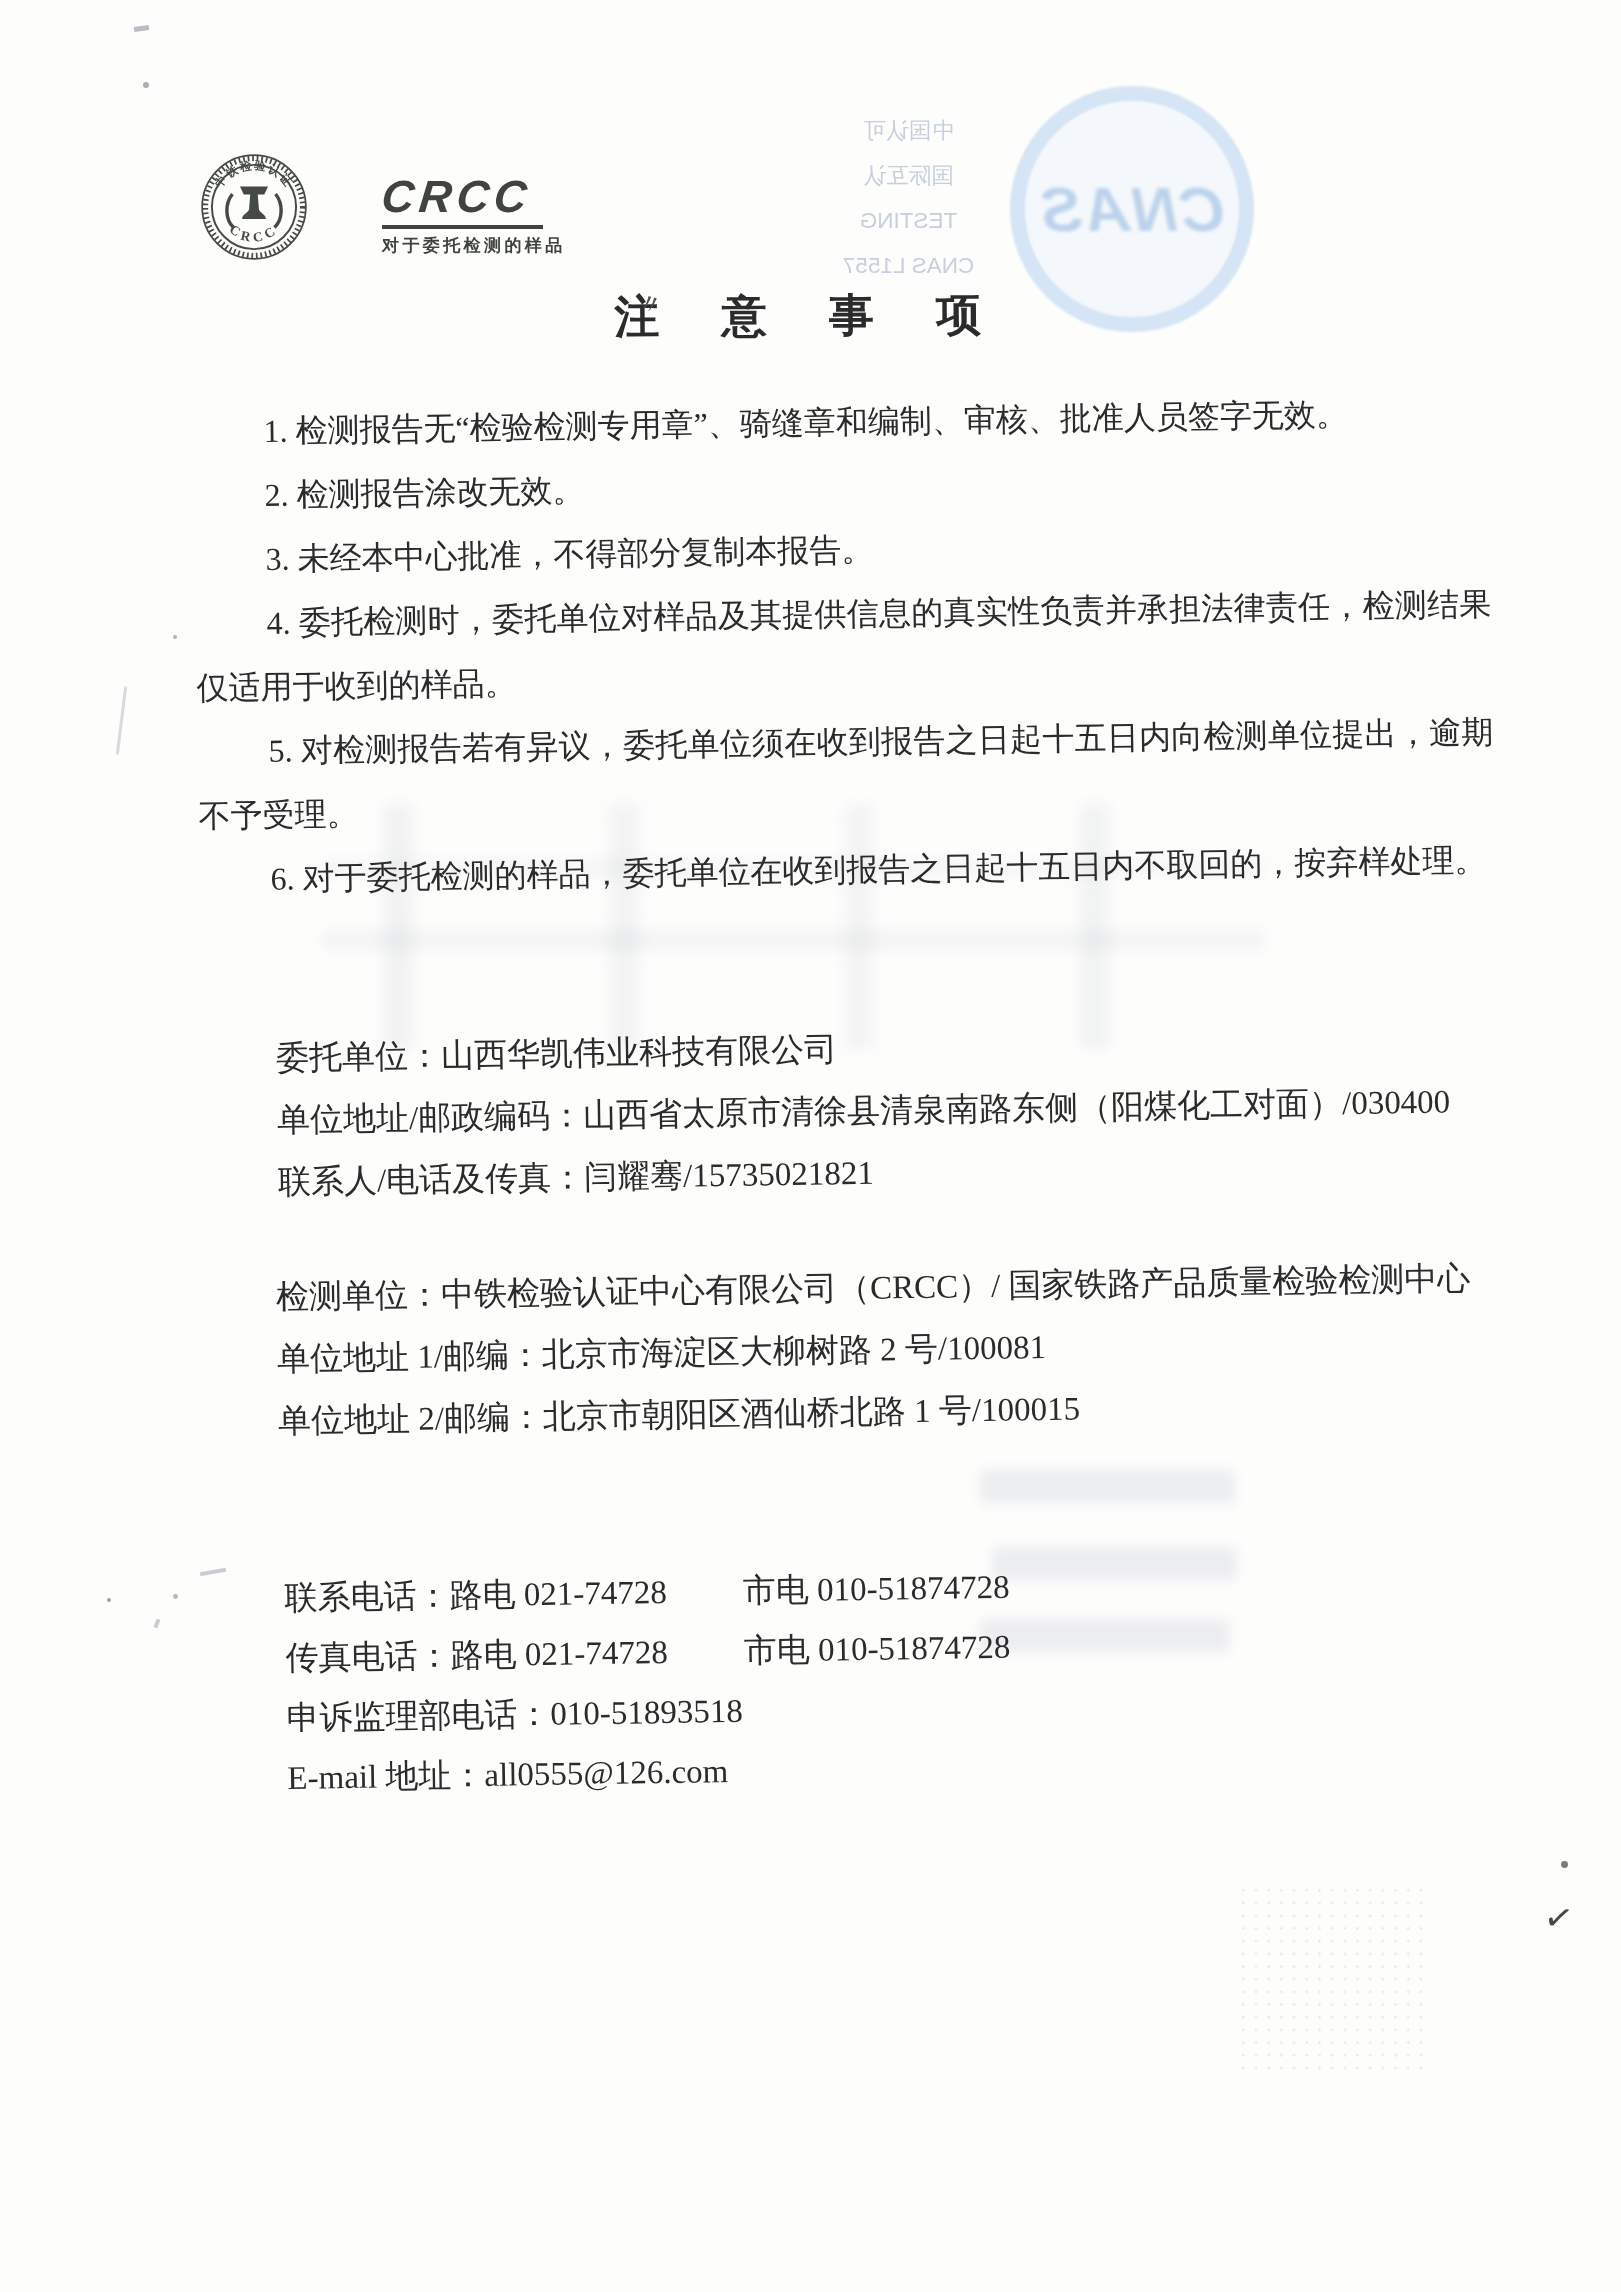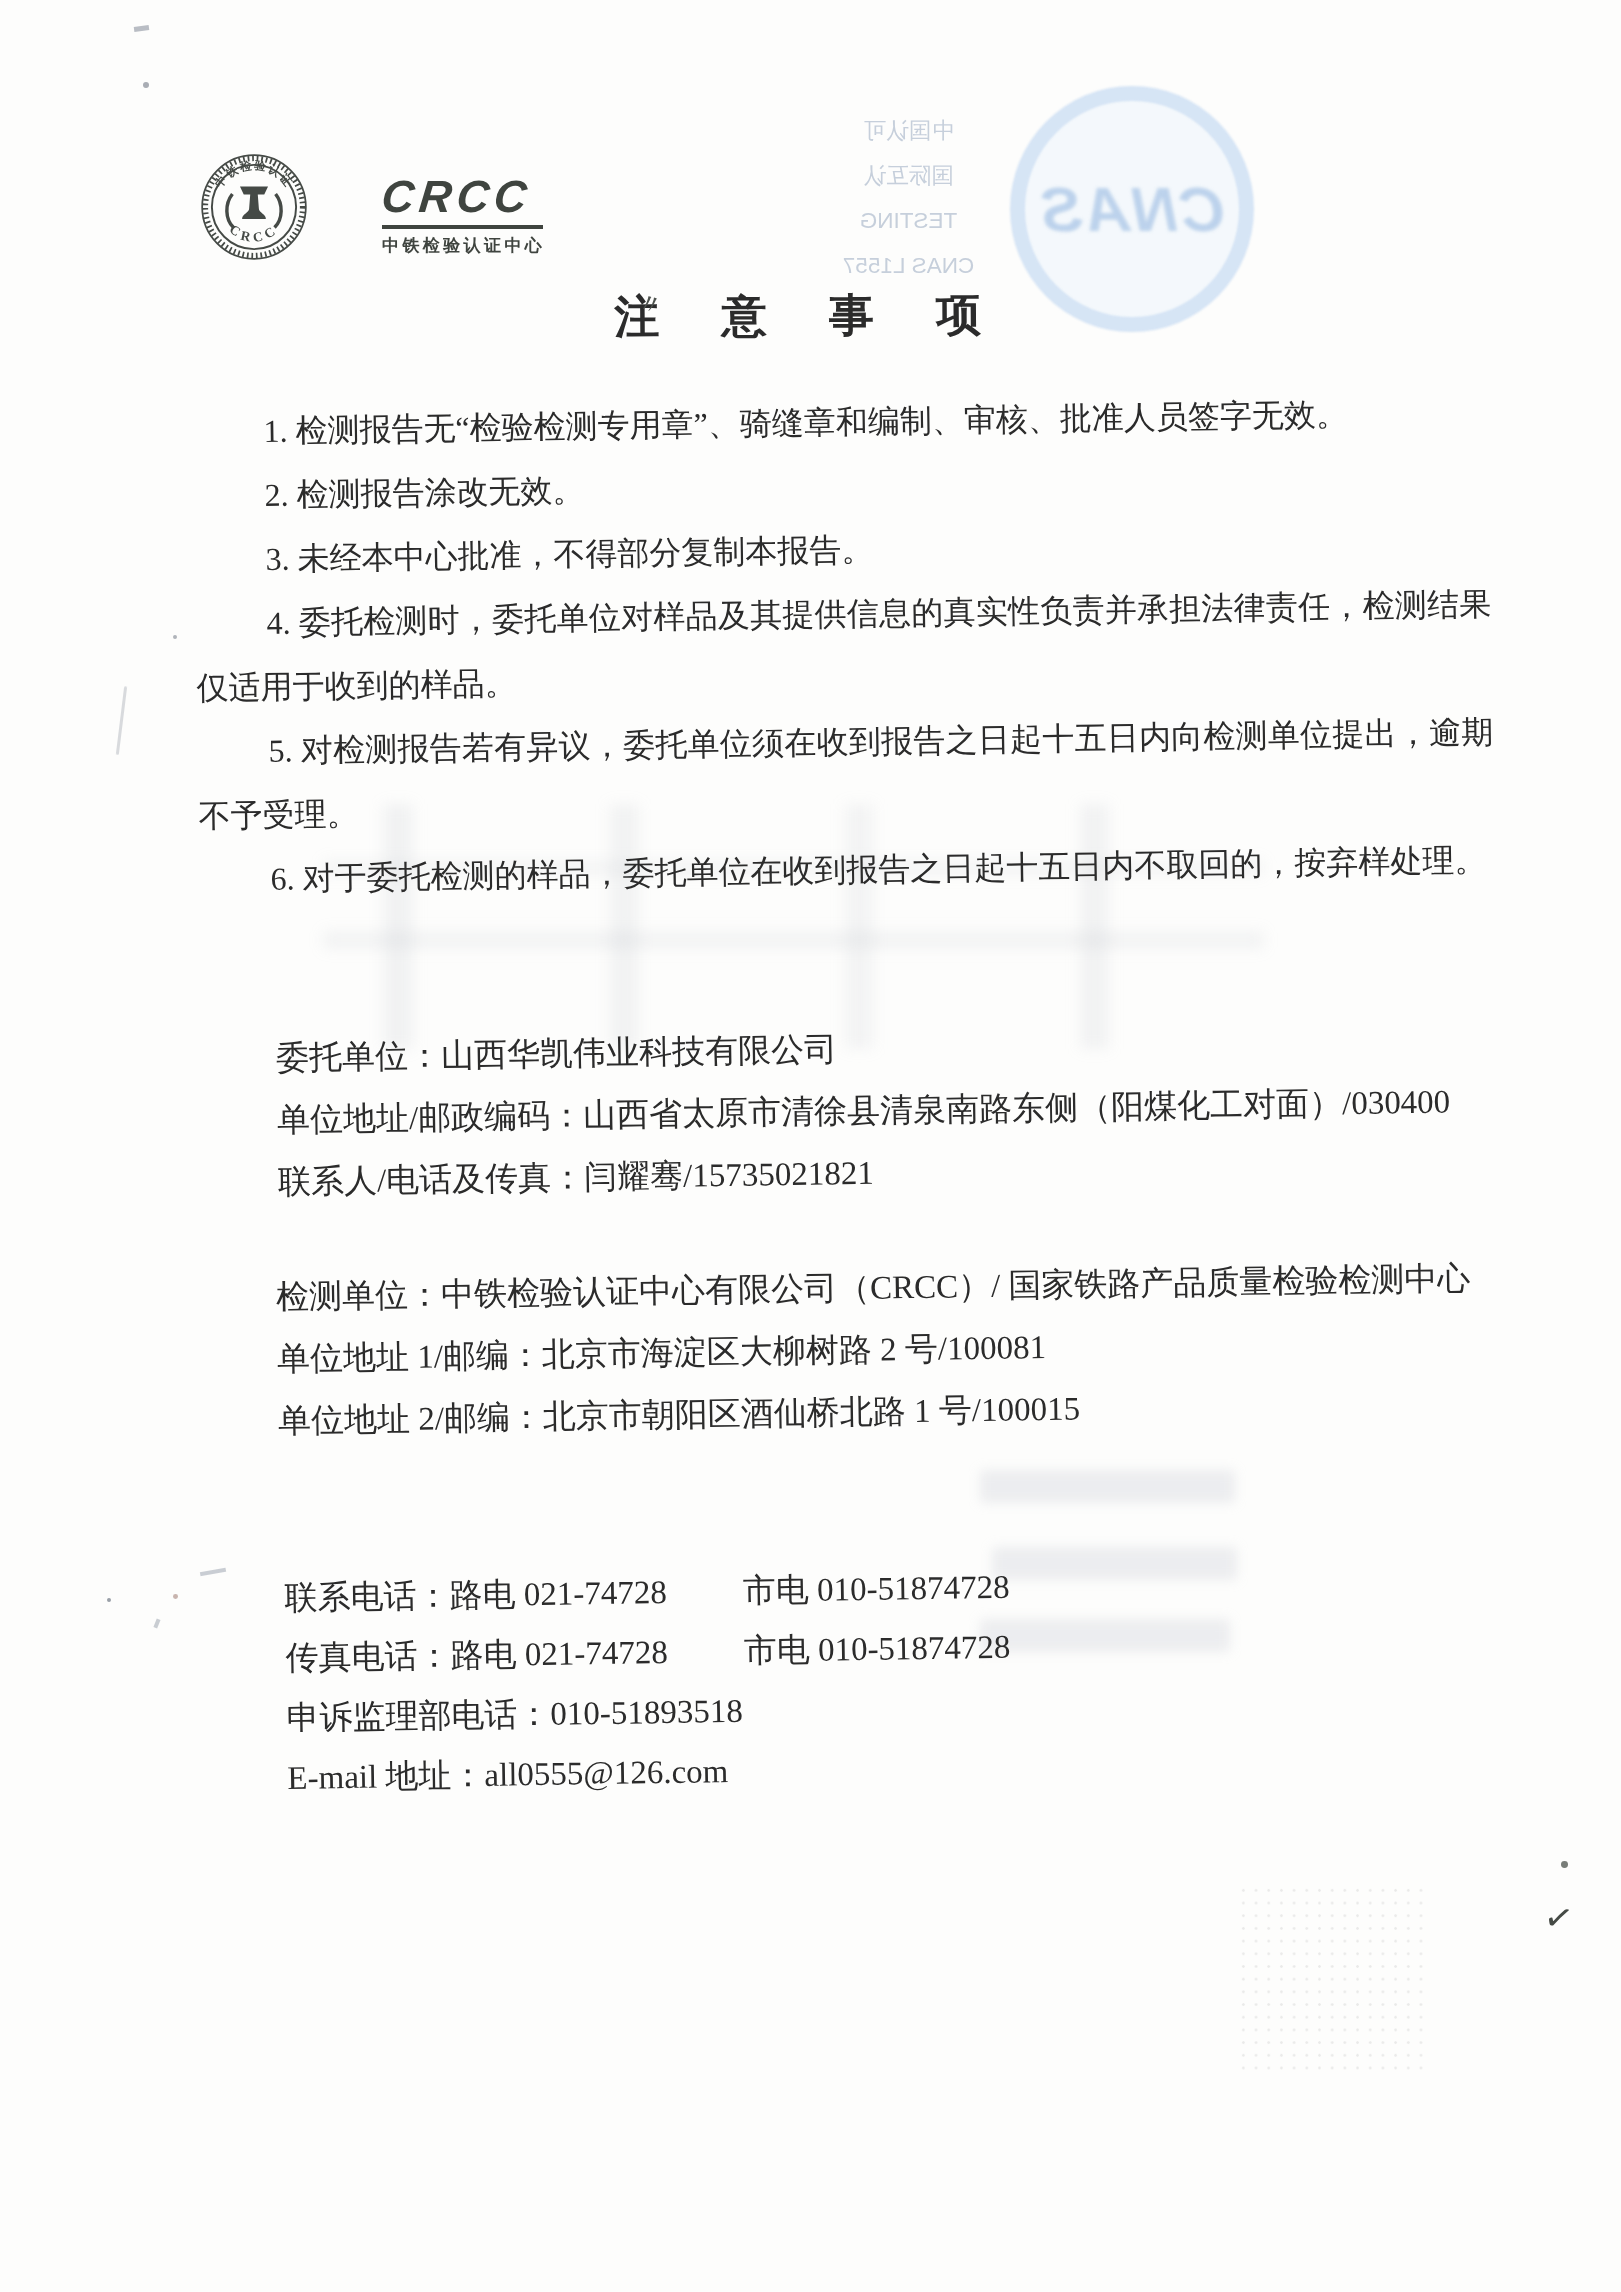--- a/index.html
+++ b/index.html
@@ -123,21 +123,21 @@
       </text>
       <path d="M37 31 h26 l-3.5 7.5 h-6 l1 13 c0 4 6.5 5 6.5 9.5 h-22 c0-4.5 6.5-5.5 6.5-9.5 l1-13 h-6 z" fill="#454a46"></path>
       <path d="M30 38 c-7 9 -7 23 1 31" fill="none" stroke="#454a46" stroke-width="3.2"></path>
       <path d="M70 38 c7 9 7 23 -1 31" fill="none" stroke="#454a46" stroke-width="3.2"></path>
     </svg>
   </div>
 
   <div class="abs wordmark">
     <div class="wm-acronym">CRCC</div>
     <div class="wm-bar"></div>
-    <div class="wm-sub">中铁检验认证中心</div>
+    <div class="wm-sub">对于委托检测的样品</div>
   </div>
 
   <h1 class="abs doc-title" style="margin:0;">注 意 事 项</h1>
 
   <div class="abs notices tilt">
     <p>1. 检测报告无“检验检测专用章”、骑缝章和编制、审核、批准人员签字无效。</p>
     <p>2. 检测报告涂改无效。</p>
     <p>3. 未经本中心批准，不得部分复制本报告。</p>
     <p>4. 委托检测时，委托单位对样品及其提供信息的真实性负责并承担法律责任，检测结果仅适用于收到的样品。</p>
     <p>5. 对检测报告若有异议，委托单位须在收到报告之日起十五日内向检测单位提出，逾期不予受理。</p>

